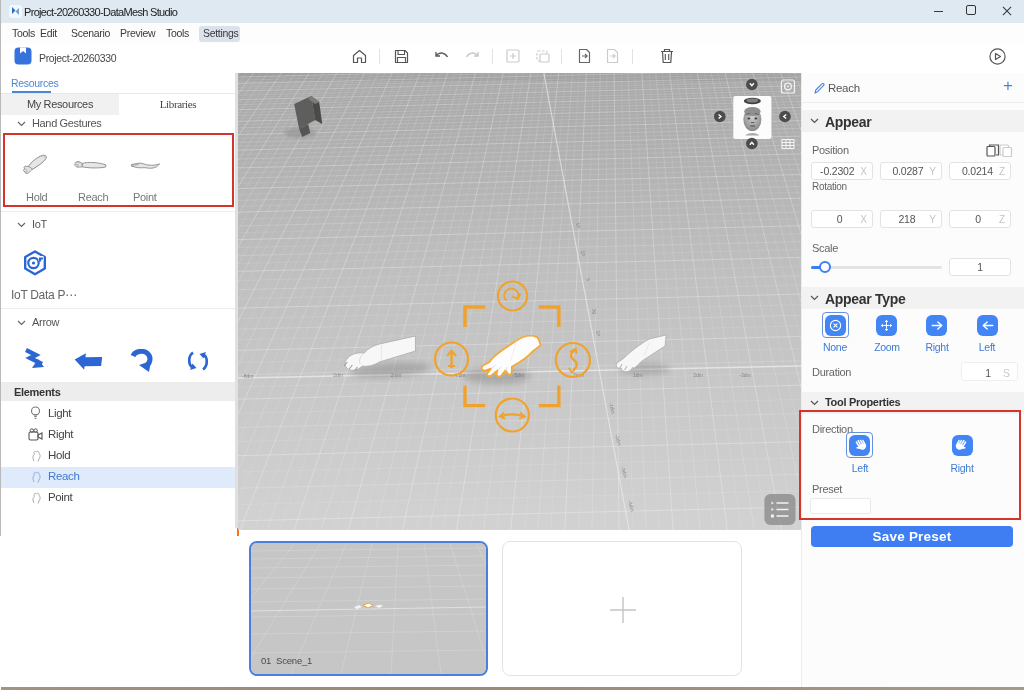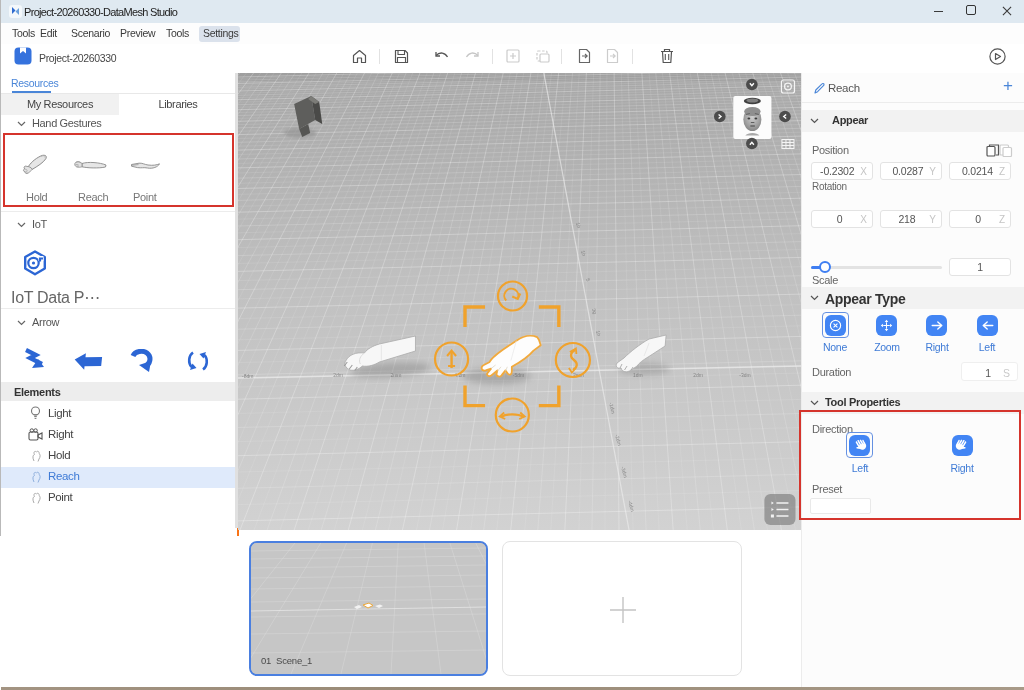--- a/index.html
+++ b/index.html
@@ -106,21 +106,21 @@
   </svg>
 
   <div id="leftpanel" class="abs" style="left:0;top:73px;width:236px;height:617px;background:#fff;">
 
     <div class="abs" style="left:10px;top:4px;font-size:10.5px;letter-spacing:-0.3px;color:#4a86d8;">Resources</div>
     <div class="abs" style="left:11px;top:18px;width:39px;height:2px;background:#4a86d8;"></div>
     <div class="abs" style="left:0;top:20px;width:236px;height:1px;background:#e8e8e8;"></div>
 
     <div class="abs" style="left:0;top:21px;width:118px;height:21px;background:#f1f1f1;"></div>
     <div class="abs" style="left:0;top:21px;width:118px;height:21px;font-size:11px;letter-spacing:-0.35px;color:#444;text-align:center;line-height:21px;">My Resources</div>
-    <div class="abs" style="left:118px;top:21px;width:118px;height:21px;font-size:11px;letter-spacing:-0.35px;color:#444;text-align:center;line-height:21px;">Libraries</div>
+    <div class="abs" style="left:118px;top:21px;width:118px;height:21px;font-size:11px;letter-spacing:-0.35px;color:#444;text-align:center;line-height:21px;font-family:Liberation Serif, serif;">Libraries</div>
 
     <svg class="abs" style="left:16px;top:48px;" width="9" height="6" viewBox="0 0 9 6">
         <path d="M1 1 L4.5 4.5 L8 1" fill="none" stroke="#666" stroke-width="1.2"></path>
       </svg>
     <div class="abs" style="left:31px;top:44px;font-size:11px;letter-spacing:-0.35px;color:#555;">Hand Gestures</div>
 
     <svg class="abs" style="left:22px;top:76px;transform:rotate(14deg);" width="26" height="28" viewBox="0 0 26 28">
       <path d="M6 21 C7 16 11 10 16 6 C19 3.5 22.5 4 21.5 7.5 C20 12 15 17 11 21 Z" fill="#e6e6e6" stroke="#8a8a8a" stroke-width="0.9" stroke-linejoin="round"></path>
       <path d="M5 19.5 C2.5 19 1.5 21.5 3.5 22.5 C2 23 2.5 25.5 4.5 25.2 C4.5 26.8 7 27 8 25.5 C9.5 23.5 10.5 22 11 21 C9.5 19.5 7 19 5 19.5 Z" fill="#e3e3e3" stroke="#8c8c8c" stroke-width="0.8"></path>
       <path d="M4 22.5 l2.5 .8 M5 24.8 l2 .2" stroke="#9a9a9a" stroke-width="0.7"></path>
@@ -144,21 +144,21 @@
         <path d="M1 1 L4.5 4.5 L8 1" fill="none" stroke="#666" stroke-width="1.2"></path>
       </svg>
     <div class="abs" style="left:31px;top:145px;font-size:11px;letter-spacing:-0.3px;color:#555;">IoT</div>
     <svg class="abs" style="left:20px;top:176px;" width="28" height="28" viewBox="0 0 28 28">
       <path d="M14 2.5 L23.8 8 V19.5 L14 25.2 L4.2 19.5 V8 Z" fill="none" stroke="#2c66d4" stroke-width="2.4" stroke-linejoin="round"></path>
       <circle cx="12.5" cy="14" r="5.2" fill="none" stroke="#2c66d4" stroke-width="2.2"></circle>
       <circle cx="12.5" cy="14" r="1.6" fill="#2c66d4"></circle>
       <rect x="17.5" y="7" width="5" height="5" fill="#fff"></rect>
       <path d="M19 12.5 V9.5 H22" fill="none" stroke="#2c66d4" stroke-width="2.2"></path>
     </svg>
-    <div class="abs" style="left:10px;top:215px;font-size:16px;letter-spacing:-0.3px;color:#666;">IoT Data P⋯</div>
+    <div class="abs" style="left:10px;top:215px;font-size:12px;letter-spacing:-0.3px;color:#666;">IoT Data P⋯</div>
 
     <div class="abs" style="left:0;top:235px;width:236px;height:1px;background:#ececec;"></div>
     <svg class="abs" style="left:16px;top:247px;" width="9" height="6" viewBox="0 0 9 6">
         <path d="M1 1 L4.5 4.5 L8 1" fill="none" stroke="#666" stroke-width="1.2"></path>
       </svg>
     <div class="abs" style="left:31px;top:243px;font-size:11px;letter-spacing:-0.3px;color:#555;">Arrow</div>
 
     <svg class="abs" style="left:21px;top:275px;" width="26" height="26" viewBox="0 0 26 26">
       <path d="M4 2 L14 7 L8 10 L20 16" fill="none" stroke="#2c66d4" stroke-width="4.2"></path>
       <path d="M22 19 L10 20 L16 11 Z" fill="#2c66d4"></path>
@@ -584,21 +584,21 @@
       <path d="M2 11 L2.8 8 L9 1.8 A1.1 1.1 0 0 1 10.7 3.4 L4.6 9.7 L2 11 Z" fill="none" stroke="#4a86d8" stroke-width="1.1" stroke-linejoin="round"></path>
     </svg>
     <div class="abs" style="left:26px;top:9px;font-size:11.5px;letter-spacing:-0.3px;color:#555;">Reach</div>
     <div class="abs" style="left:201px;top:3px;font-size:17px;color:#4a86d8;font-weight:300;">+</div>
     <div class="abs" style="left:0;top:29px;width:224px;height:1px;background:#ececec;"></div>
 
     <div class="abs" style="left:0;top:37px;width:224px;height:22px;background:#f2f2f2;"></div>
     <svg class="abs" style="left:8px;top:45px;" width="9" height="6" viewBox="0 0 9 6">
         <path d="M1 1 L4.5 4.5 L8 1" fill="none" stroke="#555" stroke-width="1.2"></path>
       </svg>
-    <div class="abs" style="left:30px;top:41px;font-size:11px;letter-spacing:-0.3px;color:#333;font-weight:bold;">Appear</div>
+    <div class="abs" style="left:23px;top:41px;font-size:14px;letter-spacing:-0.3px;color:#333;font-weight:bold;">Appear</div>
 
     <div class="abs" style="left:10px;top:71px;font-size:11px;letter-spacing:-0.3px;color:#666;">Position</div>
     <svg class="abs" style="left:184px;top:71px;" width="14" height="13" viewBox="0 0 14 13">
       <rect x="1" y="2.5" width="8" height="9.5" rx="1" fill="#fff" stroke="#555" stroke-width="1.2"></rect>
       <path d="M3.5 2.5 V1 H12.5 V11 H10" fill="none" stroke="#555" stroke-width="1.2"></path>
     </svg>
     <svg class="abs" style="left:197px;top:71px;" width="14" height="13" viewBox="0 0 14 13">
       <rect x="1" y="1" width="8.5" height="10" rx="1" fill="#fff" stroke="#ccc" stroke-width="1.2"></rect>
       <rect x="4" y="3.5" width="8.5" height="9" rx="1" fill="#fff" stroke="#ccc" stroke-width="1.2"></rect>
     </svg>
@@ -622,21 +622,21 @@
       </div>
     <div class="inp abs" style="left:78px;top:137px;">
         <span class="v" style="margin-right:14px;">218</span>
         <span class="ax">Y</span>
       </div>
     <div class="inp abs" style="left:147px;top:137px;">
         <span class="v" style="margin-right:18px;">0</span>
         <span class="ax">Z</span>
       </div>
 
-    <div class="abs" style="left:10px;top:169px;font-size:11px;letter-spacing:-0.3px;color:#666;margin-top:32px;">Scale</div>
+    <div class="abs" style="left:10px;top:169px;font-size:11px;letter-spacing:-0.3px;color:#666;">Scale</div>
     <div class="abs" style="left:9px;top:193px;width:131px;height:3px;background:#e3e3e3;border-radius:2px;"></div>
     <div class="abs" style="left:9px;top:193px;width:14px;height:3px;background:#3e7ef2;border-radius:2px;"></div>
     <div class="abs" style="left:17px;top:188px;width:12px;height:12px;background:#fff;border:2.5px solid #3e7ef2;border-radius:50%;"></div>
     <div class="inp abs" style="left:147px;top:185px;text-align:center;">
         <span class="v" style="margin:0 auto;">1</span>
       </div>
 
     <div class="abs" style="left:0;top:214px;width:224px;height:22px;background:#f2f2f2;"></div>
     <svg class="abs" style="left:8px;top:222px;" width="9" height="6" viewBox="0 0 9 6">
         <path d="M1 1 L4.5 4.5 L8 1" fill="none" stroke="#555" stroke-width="1.2"></path>
@@ -694,19 +694,20 @@
       <svg width="13" height="13" viewBox="0 0 15 15" style="transform:scaleX(-1) rotate(-30deg);">
           <path d="M6.4 1.4 c.5 0 .9 .4 .9 .9 V7 l.7 .1 V1.9 c0-.5 .4-.9 .9-.9 s.9 .4 .9 .9 V7.2 l.7 .1 V3 c0-.5 .4-.9 .9-.9 s.9 .4 .9 .9 V7.7 l.6 .1 V4.6 c0-.5 .4-.9 .85-.9 c.5 0 .85 .4 .85 .9 V9.3 c0 2.8-1.9 4.6-4.5 4.6 c-1.9 0-3.2-.8-4.2-2.5 L3 9 c-.5-.85 .35-1.75 1.25-1.3 L5.5 8.4 V2.3 c0-.5 .4-.9 .9-.9 Z" fill="#fff"></path>
         </svg>
     </div>
     <div class="abs tlab" style="left:32px;top:389px;width:52px;">Left</div>
     <div class="abs tlab" style="left:134px;top:389px;width:52px;">Right</div>
 
     <div class="abs" style="left:10px;top:410px;font-size:11px;letter-spacing:-0.3px;color:#666;">Preset</div>
     <div class="abs" style="left:8px;top:425px;width:61px;height:16px;border:1px solid #e9e9e9;border-radius:2px;background:#fff;"></div>
 
+    <div class="abs" style="left:9px;top:453px;width:202px;height:21px;background:#3e7ef2;border-radius:4px;color:#fff;font-size:13.5px;letter-spacing:0.2px;font-weight:bold;text-align:center;line-height:21px;">Save Preset</div>
   </div>
 
   <div class="abs" style="left:2px;top:133px;width:231px;height:74px;border:2.5px solid #d5342c;z-index:50;"></div>
   <div class="abs" style="left:798px;top:410px;width:222px;height:110px;border:2.5px solid #d5342c;z-index:50;"></div>
 
   <div class="abs" style="left:0;top:687px;width:1024px;height:3px;background:linear-gradient(90deg,#a39482,#998a76 40%,#a89a88);"></div>
 </div>
 
 </body></html>

